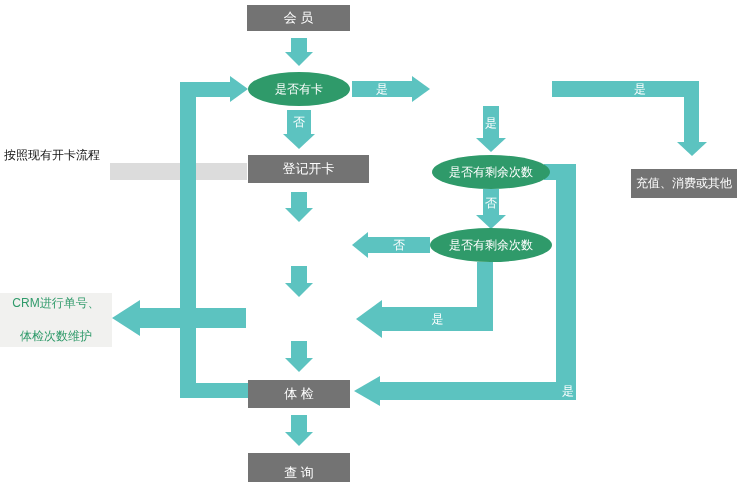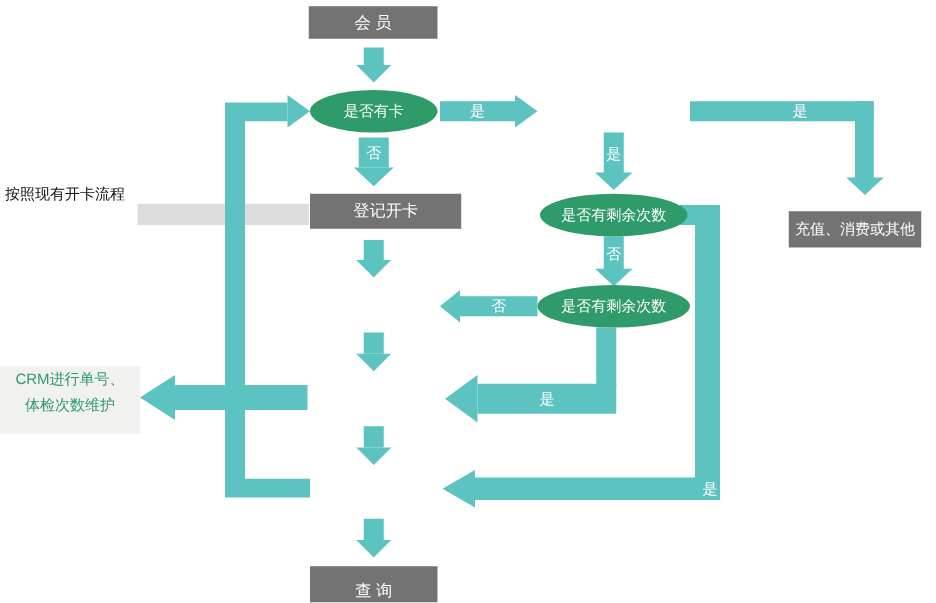--- a/index.html
+++ b/index.html
@@ -10,21 +10,21 @@
   .ellipse{position:absolute;display:flex;align-items:center;justify-content:center;
        color:#ffffff;background:#2f9a6a;border-radius:50%;font-size:12px;z-index:3;white-space:nowrap;}
   .bar{position:absolute;background:#5cc3c0;z-index:1;display:flex;align-items:center;justify-content:center;}
   .tri{position:absolute;width:0;height:0;z-index:1;}
   .lbl{color:#fff;font-size:12px;line-height:1;}
   .lbl-abs{position:absolute;color:#fff;font-size:12px;line-height:1;z-index:2;}
   .note-text{position:absolute;left:4px;top:147px;font-size:12px;color:#111;white-space:nowrap;font-family:Liberation Mono, monospace;}
   .note-bar{position:absolute;left:110px;top:163px;width:137px;height:17px;background:#dcdcdc;z-index:1;}
   .crm-box{position:absolute;left:0;top:293px;width:112px;height:54px;background:#f1f1ef;
        color:#2f9a6a;font-size:12px;display:flex;flex-direction:column;align-items:center;
-       justify-content:flex-start;line-height:21px;z-index:3;white-space:nowrap;}
+       justify-content:space-between;line-height:21px;z-index:3;white-space:nowrap;}
 </style>
 </head>
 <body>
 
 <div class="stage">
 
   <div class="note-text">按照现有开卡流程</div>
   <div class="note-bar"></div>
 
   <div class="crm-box">
@@ -96,15 +96,16 @@
 
   <div class="bar" style="left:140px;top:308px;width:106px;height:20px"></div>
   <div class="tri" style="left:112px;top:300px;border-top:18px solid transparent;border-bottom:18px solid transparent;border-right:28px solid #5cc3c0"></div>
 
   <div class="box" style="left:247px;top:5px;width:103px;height:26px">会 员</div>
   <div class="ellipse" style="left:248px;top:72px;width:102px;height:34px">是否有卡</div>
   <div class="box" style="left:248px;top:155px;width:121px;height:28px">登记开卡</div>
   <div class="ellipse" style="left:432px;top:155px;width:118px;height:34px">是否有剩余次数</div>
   <div class="box" style="left:631px;top:169px;width:106px;height:29px;font-size:12px">充值、消费或其他</div>
   <div class="ellipse" style="left:430px;top:228px;width:122px;height:34px">是否有剩余次数</div>
+  <div class="box" style="left:248px;top:380px;width:102px;height:28px">体 检</div>
   <div class="box" style="left:248px;top:453px;width:102px;height:40px">查 询</div>
 
 </div>
 
 </body></html>

